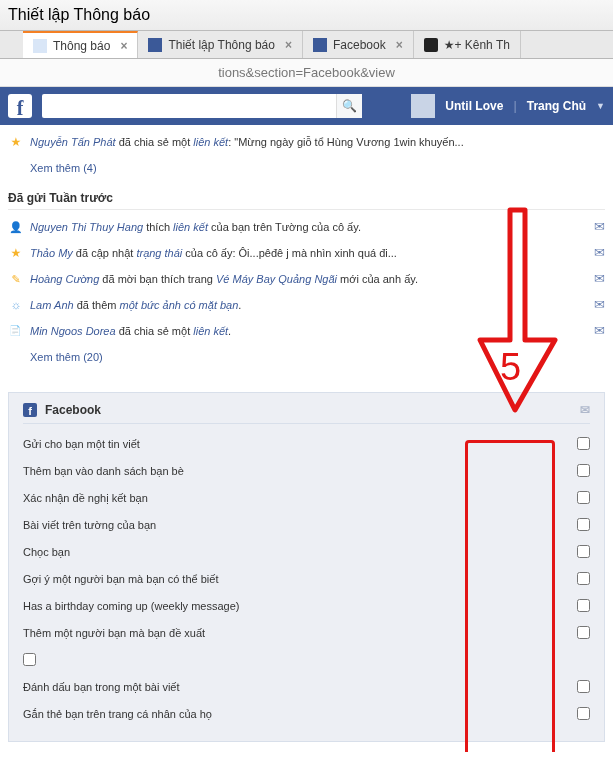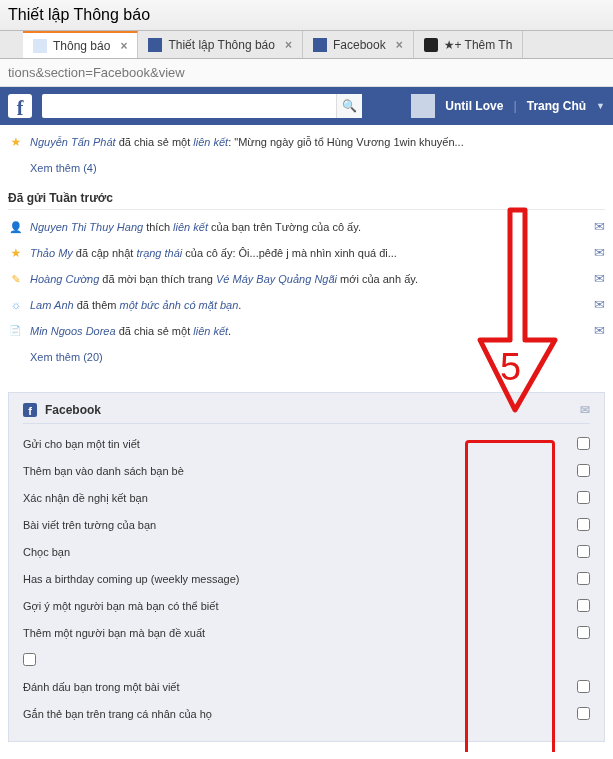--- a/index.html
+++ b/index.html
@@ -12,21 +12,21 @@
     .tabs { display: flex; height: 28px; background: #e9e9e9; border-bottom: 1px solid #b7b7b7; padding-left: 23px; }
     .tab { display: flex; align-items: center; gap: 6px; padding: 0 10px; border-right: 1px solid #c9c9c9; font-size: 12px; color: #3b3b3b; cursor: pointer; min-width: 0; }
     .tab.active { background: #fff; border-top: 2px solid #f48024; }
     .tab .fav { width: 14px; height: 14px; display: inline-block; }
     .fav-doc { background:#d9e6f7; }
     .fav-fb { background:#3b5998; }
     .fav-kenh { background:#222; border-radius:2px; }
     .tab .tabx { color:#888; font-weight:bold; margin-left:4px; }
 
     
-    .urlbar { padding: 6px 8px; color:#777; font-size: 13px; border-bottom:1px solid #ddd; background:#fafafa; white-space:nowrap; overflow:hidden; }
+    .urlbar { padding: 6px 8px; color:#777; font-size: 13px; border-bottom:1px solid #ddd; background:#fafafa; white-space:nowrap; overflow:hidden;text-align:center; }
 
     
     .fbbar { background:#3b5998; height:38px; display:flex; align-items:center; padding:0 8px; color:#fff; }
     .fb-logo { width:24px; height:24px; background:#fff; color:#3b5998; font-weight:bold; font-size:20px; display:flex; align-items:flex-end; justify-content:center; border-radius:3px; margin-right:10px; font-family: Tahoma; line-height:20px; }
     .search-wrap { flex:1; background:#fff; border-radius:2px; height:24px; display:flex; align-items:center; max-width:320px; }
     .search-input { flex:1; border:none; outline:none; padding:0 6px; font-size:12px; background:transparent; }
     .search-btn { width:26px; height:24px; background:#f6f7f8; border-left:1px solid #ddd; display:flex; align-items:center; justify-content:center; color:#888; cursor:pointer; }
     .fb-right { margin-left:auto; display:flex; align-items:center; gap:10px; font-size:12px; font-weight:bold; }
     .avatar { width:24px; height:24px; background:#c9d4e6; display:inline-block; }
     .pipe { color:#6d84b4; }
@@ -83,21 +83,21 @@
       <span>Thiết lập Thông báo</span>
       <span class="tabx">×</span>
     </div>
     <div class="tab">
       <span class="fav fav-fb"></span>
       <span>Facebook</span>
       <span class="tabx">×</span>
     </div>
     <div class="tab">
       <span class="fav fav-kenh"></span>
-      <span>★+ Thêm Th</span>
+      <span>★+ Kênh Th</span>
     </div>
   </div>
 
   <div class="urlbar">tions&amp;section=Facebook&amp;view</div>
 
   <div class="fbbar">
     <div class="fb-logo">f</div>
     <div class="search-wrap">
       <input class="search-input" placeholder="" style="">
       <div class="search-btn">
@@ -180,25 +180,25 @@
           </div>
           <div class="srow">
             <span class="lbl">Bài viết trên tường của bạn</span>
             <input type="checkbox" style="">
           </div>
           <div class="srow">
             <span class="lbl">Chọc bạn</span>
             <input type="checkbox" style="">
           </div>
           <div class="srow">
+            <span class="lbl">Gợi ý một người bạn mà bạn có thể biết</span>
+            <input type="checkbox" style="">
+          </div>
+          <div class="srow">
             <span class="lbl">Has a birthday coming up (weekly message)</span>
-            <input type="checkbox" style="">
-          </div>
-          <div class="srow">
-            <span class="lbl">Gợi ý một người bạn mà bạn có thể biết</span>
             <input type="checkbox" style="">
           </div>
           <div class="srow">
             <span class="lbl">Thêm một người bạn mà bạn đề xuất</span>
             <input type="checkbox" style="">
           </div>
           <div class="srow">
             <input type="checkbox" style="">
           </div>
           <div class="srow">

